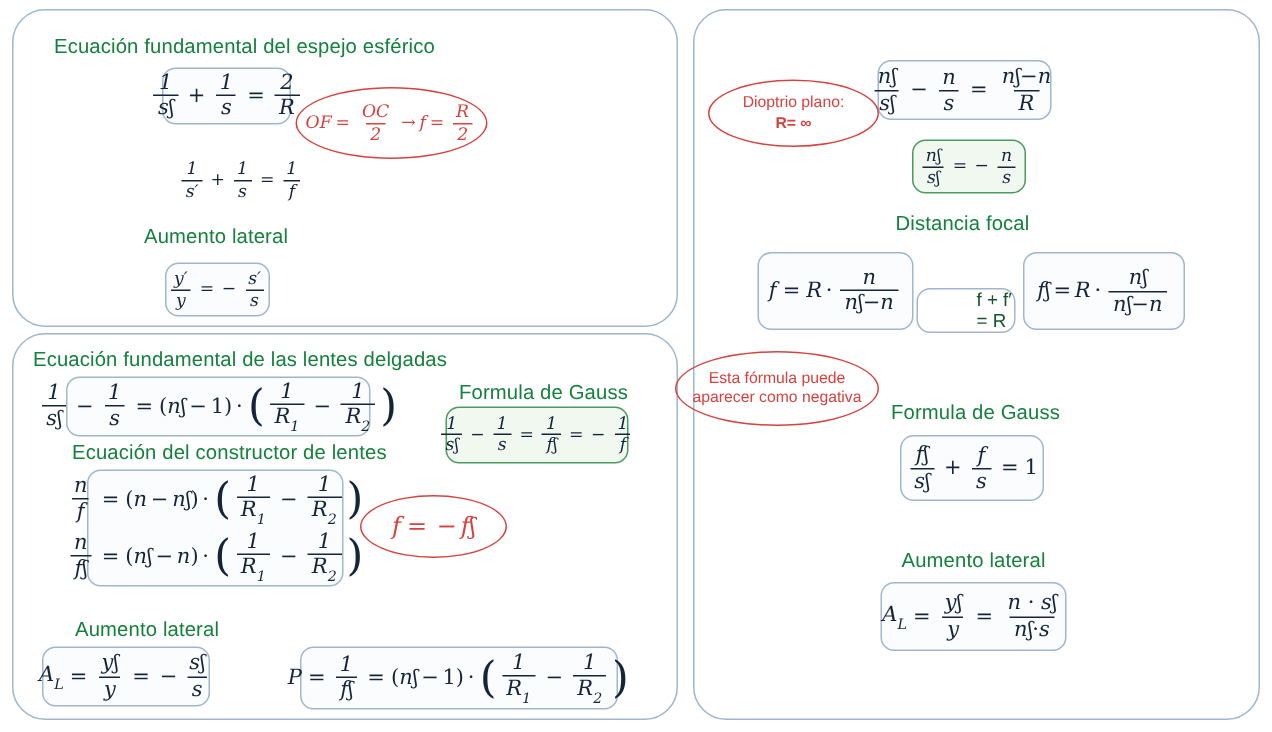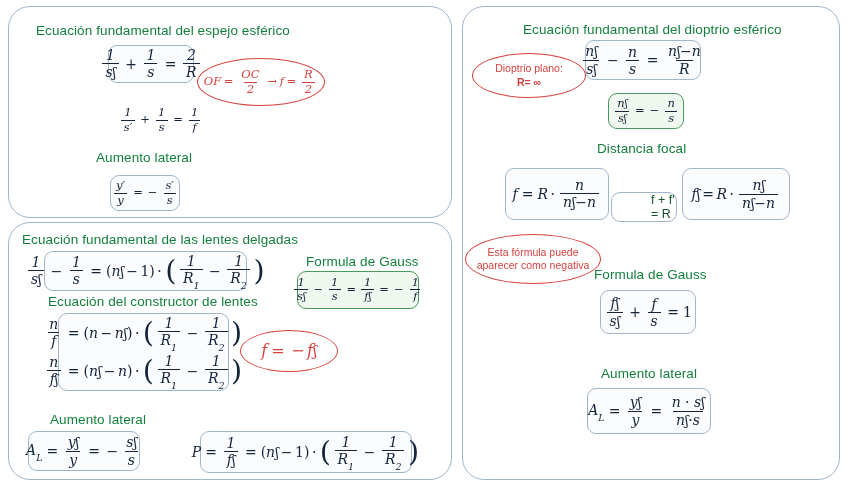--- a/index.html
+++ b/index.html
@@ -367,21 +367,20 @@
       <span class="frac">
           <span class="num">1</span>
           <span class="den">R<span class="sub">2</span></span>
         </span>
       <span class="paren">)</span>
     </span>
   </div>
 
   <div class="panel" id="panel-diop"></div>
 
-  <div class="heading" style="left:523px;top:22px;">Ecuación fundamental del dioptrio esférico</div>
 
   <div class="fbox" style="left:585px;top:40px;width:116px;height:40px;">
     <span class="math">
       <span class="frac">
           <span class="num">n<span class="prime">ʃ</span></span>
           <span class="den">s<span class="prime">ʃ</span></span>
         </span>
       <span class="op">−</span>
       <span class="frac">
           <span class="num">n</span>
@@ -442,21 +441,21 @@
         <span class="op tight">=</span>
         <span>R</span>
         <span class="op tight rm">·</span>
       <span class="frac">
           <span class="num">n<span class="prime">ʃ</span></span>
           <span class="den">n<span class="prime">ʃ</span>−n</span>
         </span>
     </span>
   </div>
 
-  <div class="ellipse" style="left:465px;top:234px;width:136px;height:50px;">
+  <div class="ellipse" style="left:450px;top:234px;width:136px;height:50px;">
     <span class="etext">
       <span>Esta fórmula puede</span><br>
       <span>aparecer como negativa</span>
     </span>
   </div>
 
   <div class="heading" style="left:594px;top:267px;">Formula de Gauss</div>
 
   <div class="fbox" style="left:600px;top:290px;width:96px;height:44px;">
     <span class="math">

